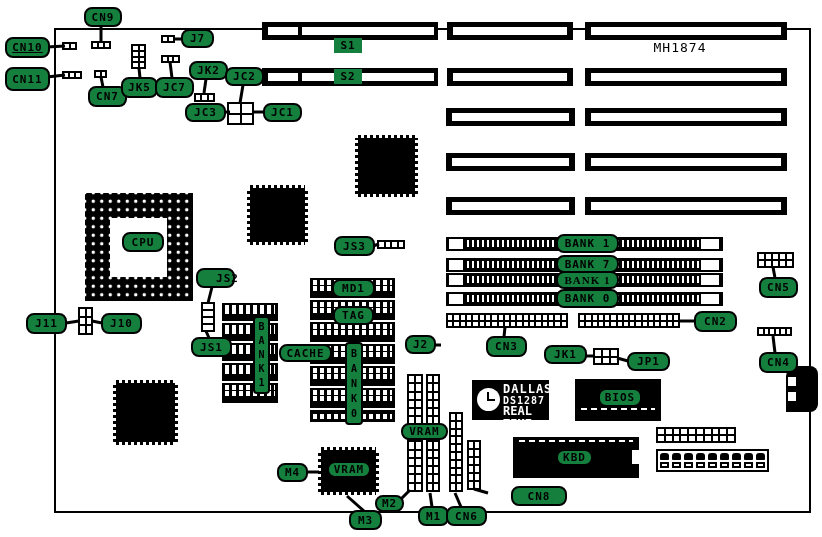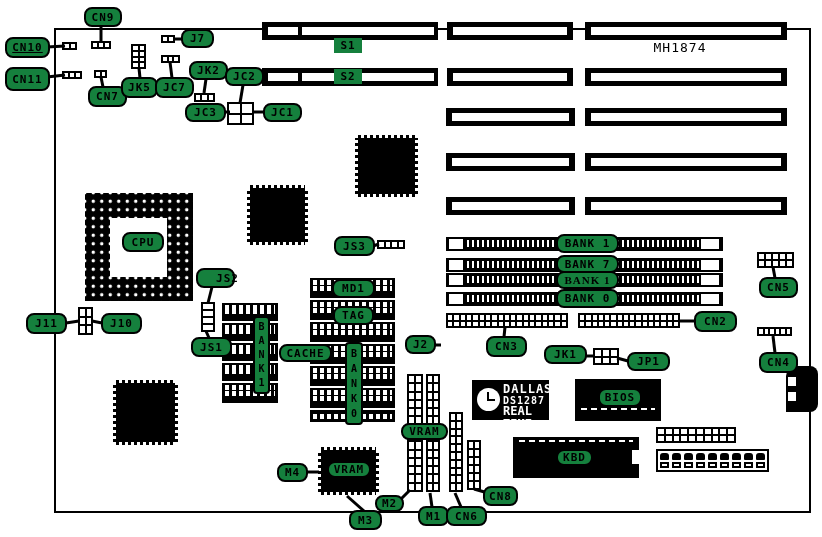--- a/index.html
+++ b/index.html
@@ -554,14 +554,14 @@
     <div class="label" style="left: 627px; top: 352px; width: 43px; height: 19px;">JP1</div>
     <div class="label boxed" style="left: 598px; top: 388px; width: 44px; height: 19px;">BIOS</div>
     <div class="label boxed" style="left: 401px; top: 423px; width: 47px; height: 17px;">VRAM</div>
     <div class="label boxed" style="left: 327px; top: 461px; width: 44px; height: 17px;">VRAM</div>
     <div class="label boxed" style="left: 556px; top: 449px; width: 37px; height: 17px;">KBD</div>
     <div class="label" style="left: 277px; top: 463px; width: 31px; height: 19px;">M4</div>
     <div class="label" style="left: 349px; top: 510px; width: 33px; height: 20px;">M3</div>
     <div class="label" style="left: 375px; top: 495px; width: 29px; height: 17px;">M2</div>
     <div class="label" style="left: 418px; top: 506px; width: 31px; height: 20px;">M1</div>
     <div class="label" style="left: 446px; top: 506px; width: 41px; height: 20px;">CN6</div>
-    <div class="label" style="left: 483px; top: 486px; width: 35px; height: 20px; text-align: right;">CN8</div>
+    <div class="label" style="left: 511px; top: 486px; width: 56px; height: 20px; text-align: right;">CN8</div>
   </div>
 
 </body></html>

